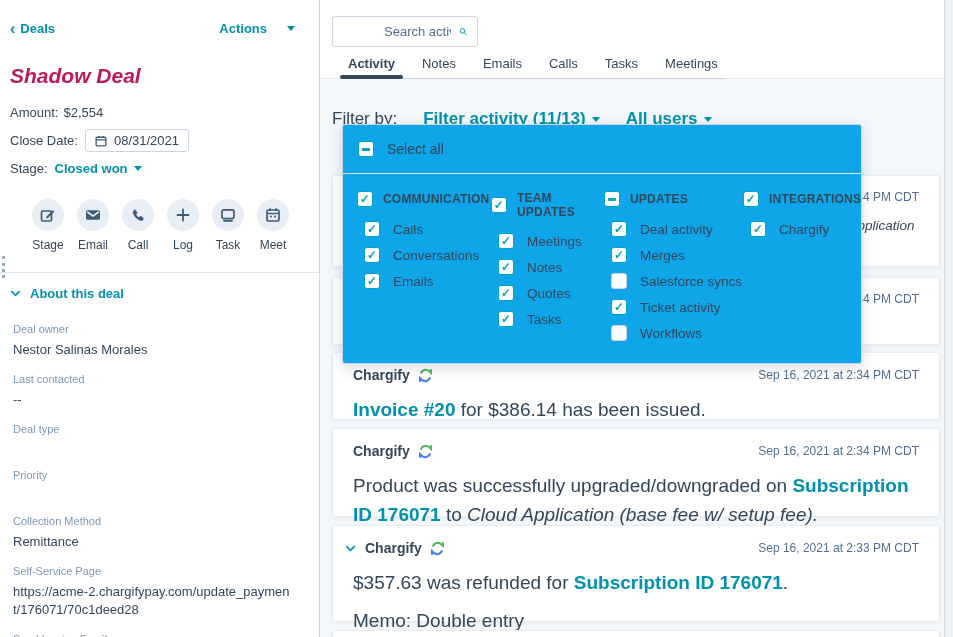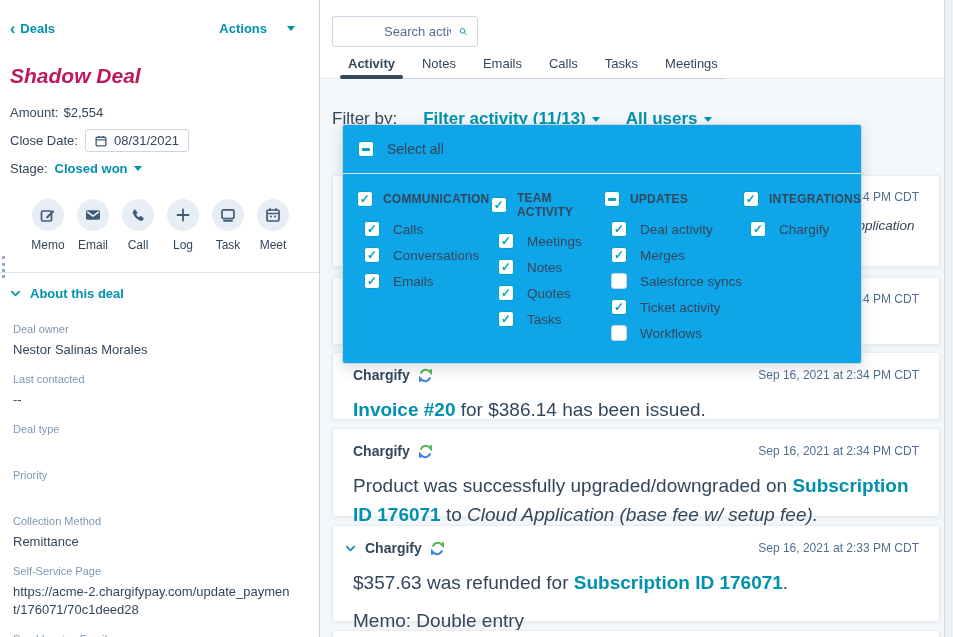--- a/index.html
+++ b/index.html
@@ -137,21 +137,21 @@
   </div>
 
   <div class="quick-actions">
     <div class="qa">
       <span class="qa-circle">
           <svg width="16" height="16" viewBox="0 0 16 16">
             <rect x="1.5" y="4" width="10" height="10" rx="1.5" fill="none" stroke="#425b76" stroke-width="1.7"></rect>
             <path d="M6.5 9.5 L12.8 3.2 L14.3 4.7 L8 11 L6 11.5 Z" fill="#425b76"></path>
           </svg>
         </span>
-      <span class="qa-label">Memo</span>
+      <span class="qa-label">Stage</span>
     </div>
     <div class="qa">
       <span class="qa-circle">
           <svg width="16" height="16" viewBox="0 0 16 16">
             <rect x="1" y="3.2" width="14" height="9.6" rx="1.6" fill="#425b76"></rect>
             <path d="M2.6 5.2 L8 9 L13.4 5.2" stroke="#fff" stroke-width="1.5" fill="none" stroke-linecap="round"></path>
           </svg>
         </span>
       <span class="qa-label">Email</span>
     </div>
@@ -359,21 +359,21 @@
         <div class="fitem">
             <span class="cb" data-state="true"></span>
             <span>Emails</span>
           </div>
       </div>
     </div>
 
     <div class="fcol c2">
       <div class="fgroup-head">
         <span class="cb" data-state="checked"></span>
-        <span>TEAM ACTIVITY</span>
+        <span>TEAM UPDATES</span>
       </div>
       <div class="fitems">
         <div class="fitem">
             <span class="cb" data-state="true"></span>
             <span>Meetings</span>
           </div>
         <div class="fitem">
             <span class="cb" data-state="true"></span>
             <span>Notes</span>
           </div>

